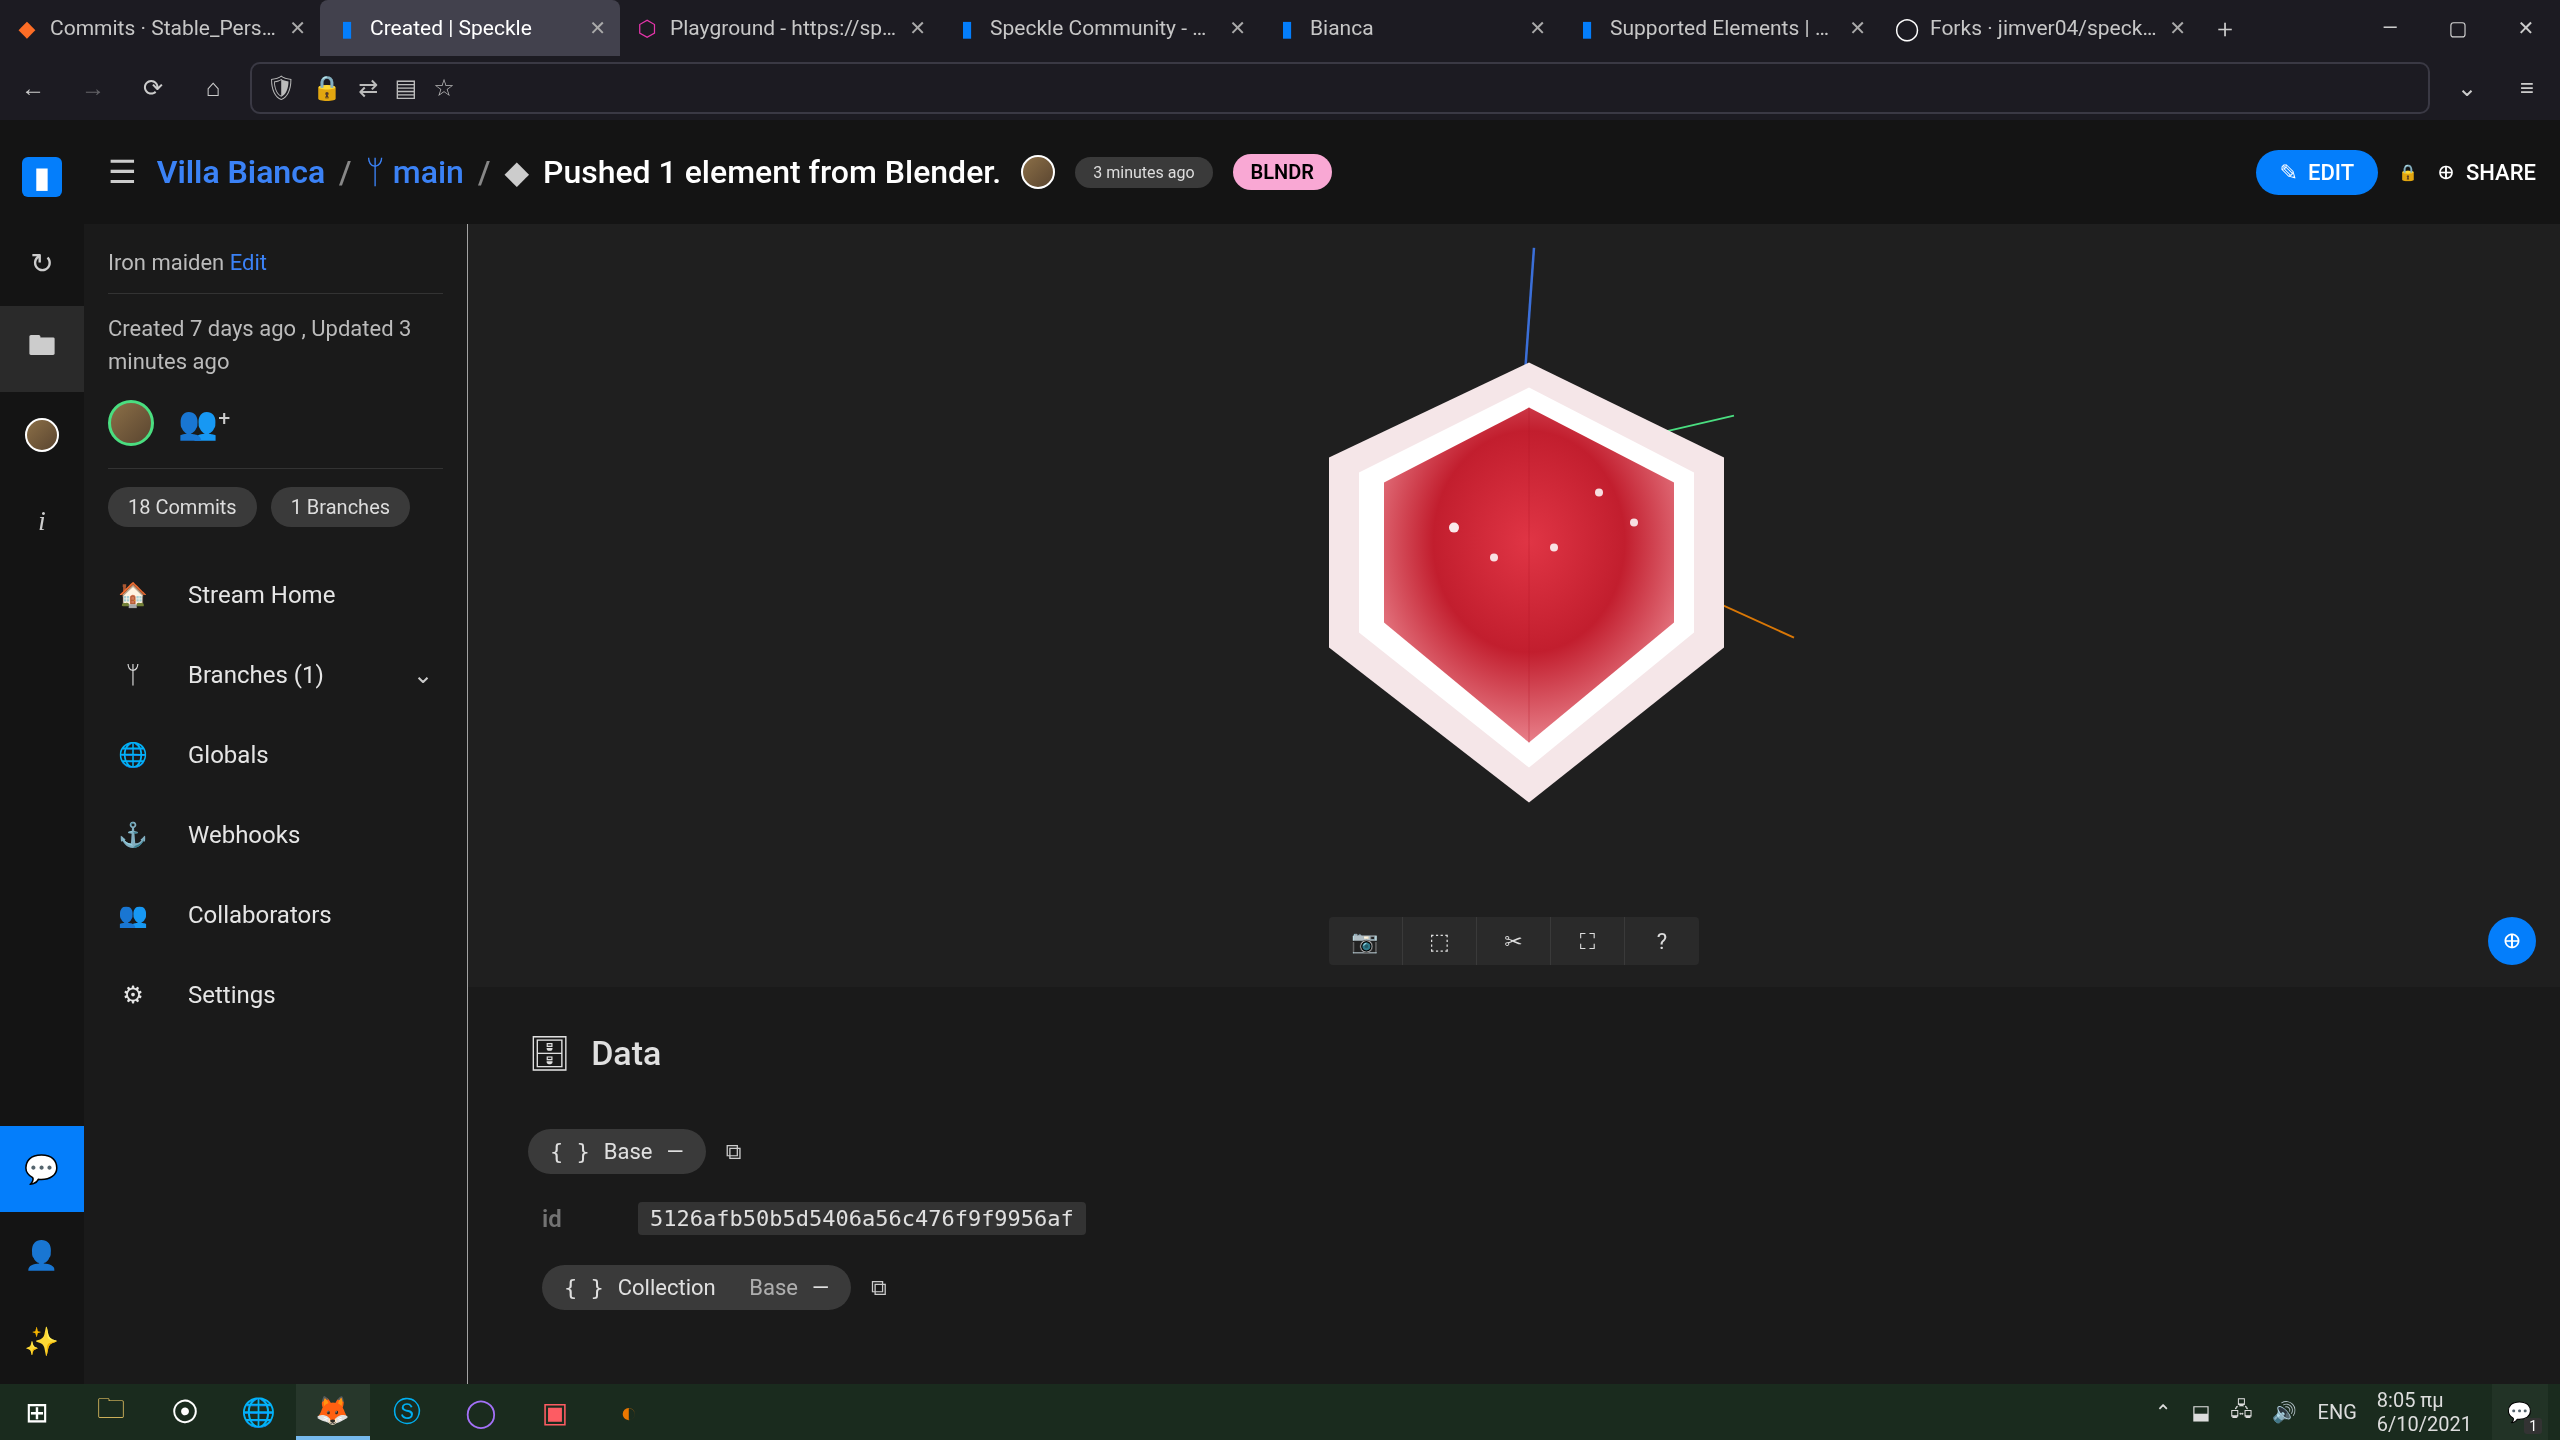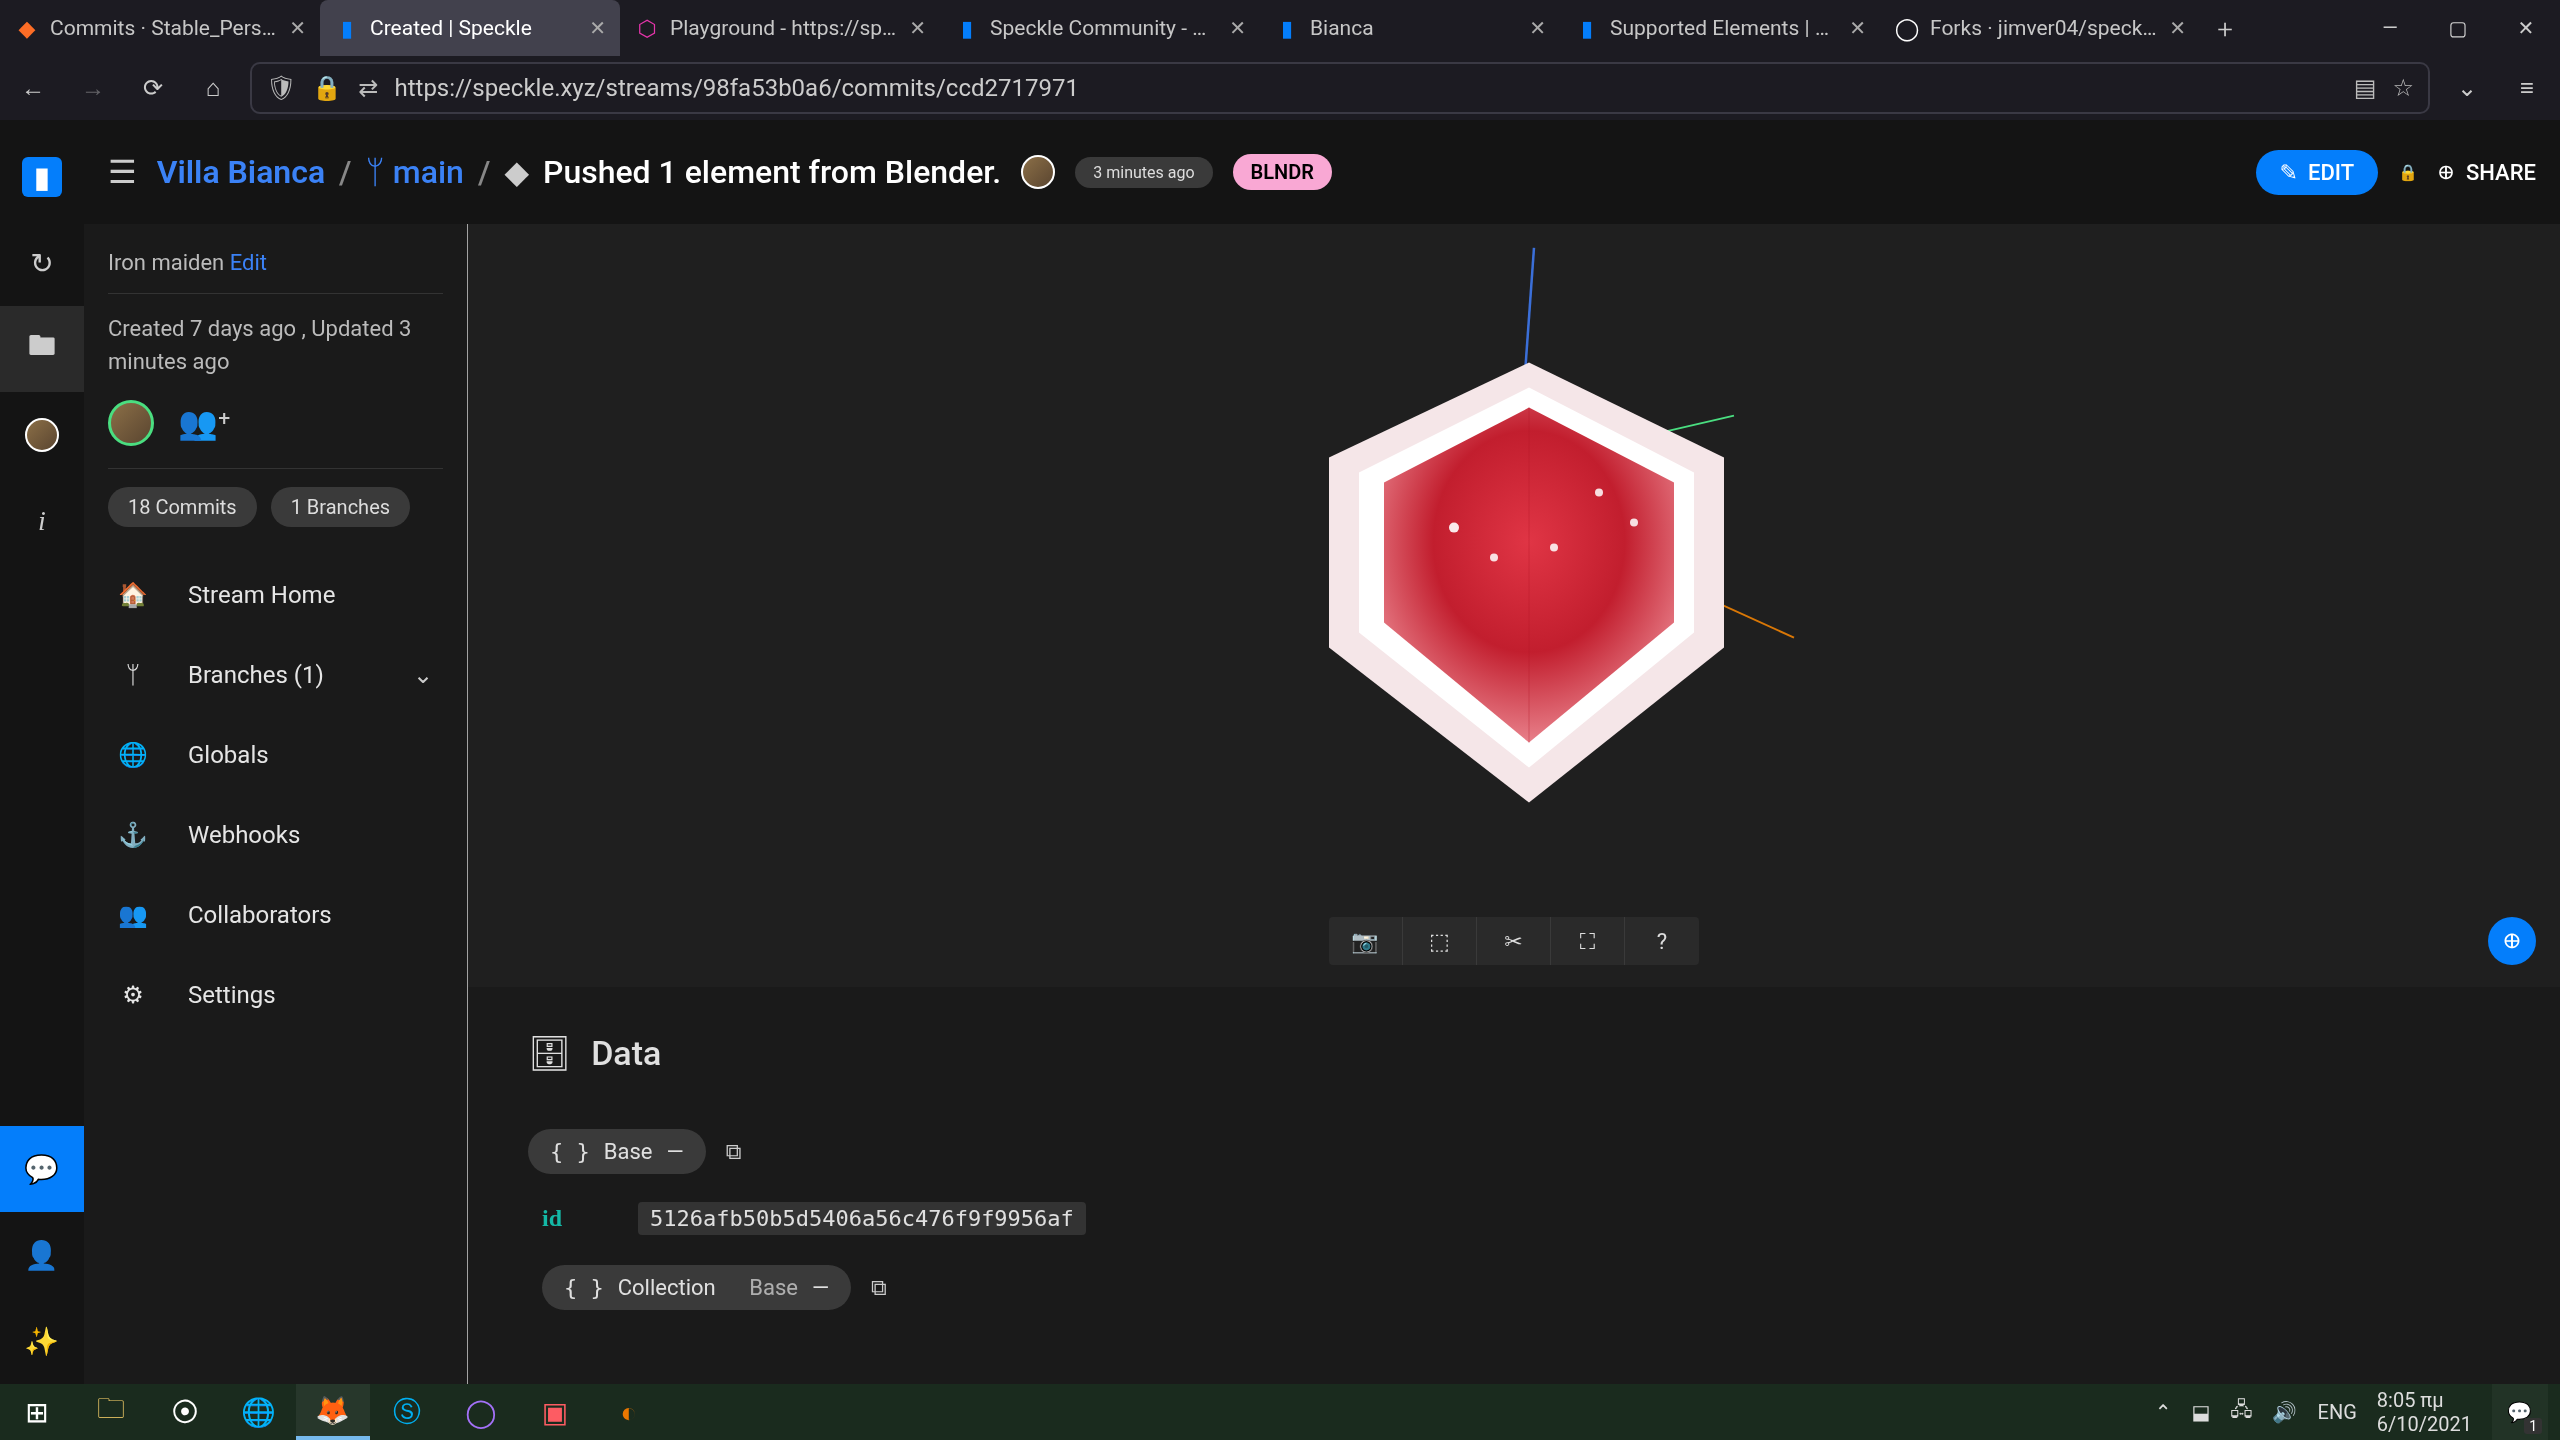--- a/index.html
+++ b/index.html
@@ -71,21 +71,21 @@
 
 .cube-svg { position: absolute; left: 50%; top: 50%; transform: translate(-50%, -56%); }
 
 .data-panel { background: #1a1a1a; padding: 46px 60px; }
 .data-header { display: flex; align-items: center; gap: 20px; font-size: 34px; font-weight: 500; margin-bottom: 56px; }
 .data-row { display: flex; align-items: center; gap: 20px; margin-bottom: 28px; }
 .pill { background: #3a3a3a; border-radius: 999px; padding: 10px 22px; display: flex; align-items: center; gap: 14px; font-size: 22px; }
 .pill .braces { font-family: monospace; }
 .openext { font-size: 22px; color: #ccc; cursor: pointer; }
 .prop-row { display: flex; align-items: center; gap: 26px; margin: 16px 0 16px 14px; font-size: 24px; }
-.prop-key { font-weight: 600; color: #14b8a6; width: 70px; font-family: Liberation Serif, serif; }
+.prop-key { font-weight: 600; color: #737373; width: 70px; }
 .prop-val { background: #333; padding: 4px 12px; border-radius: 4px; font-family: monospace; font-size: 22px; }
 
 
 .outer-scroll { position: absolute; right: 0; top: 120px; bottom: 56px; width: 18px; background: #2a2a2a; }
 .outer-scroll .thumb { position: absolute; left: 2px; right: 2px; top: 0; height: 30px; background: #888; border-radius: 3px; }
 
 
 .taskbar { position: absolute; bottom: 0; left: 0; right: 0; height: 56px; background: #1a2b1e; display: flex; align-items: center; }
 .tb-item { width: 74px; height: 56px; display: flex; align-items: center; justify-content: center; font-size: 28px; cursor: pointer; }
 .tb-item.active { border-bottom: 4px solid #76b9ed; background: rgba(255,255,255,0.06); }
@@ -146,21 +146,20 @@
 
 <div class="navbar">
   <div class="navbtn">←</div>
   <div class="navbtn" style="opacity:.4">→</div>
   <div class="navbtn">⟳</div>
   <div class="navbtn">⌂</div>
   <div class="urlbar">
     <span>🛡</span>
     <span>🔒</span>
     <span>⇄</span>
-    <span class="urltext">https://speckle.xyz/streams/98fa53b0a6/commits/ccd2717971</span>
     <span>▤</span>
     <span>☆</span>
   </div>
   <div class="navbtn">⌄</div>
   <div class="navbtn">≡</div>
 </div>
 
 <div class="outer-scroll">
     <div class="thumb"></div>
   </div>

